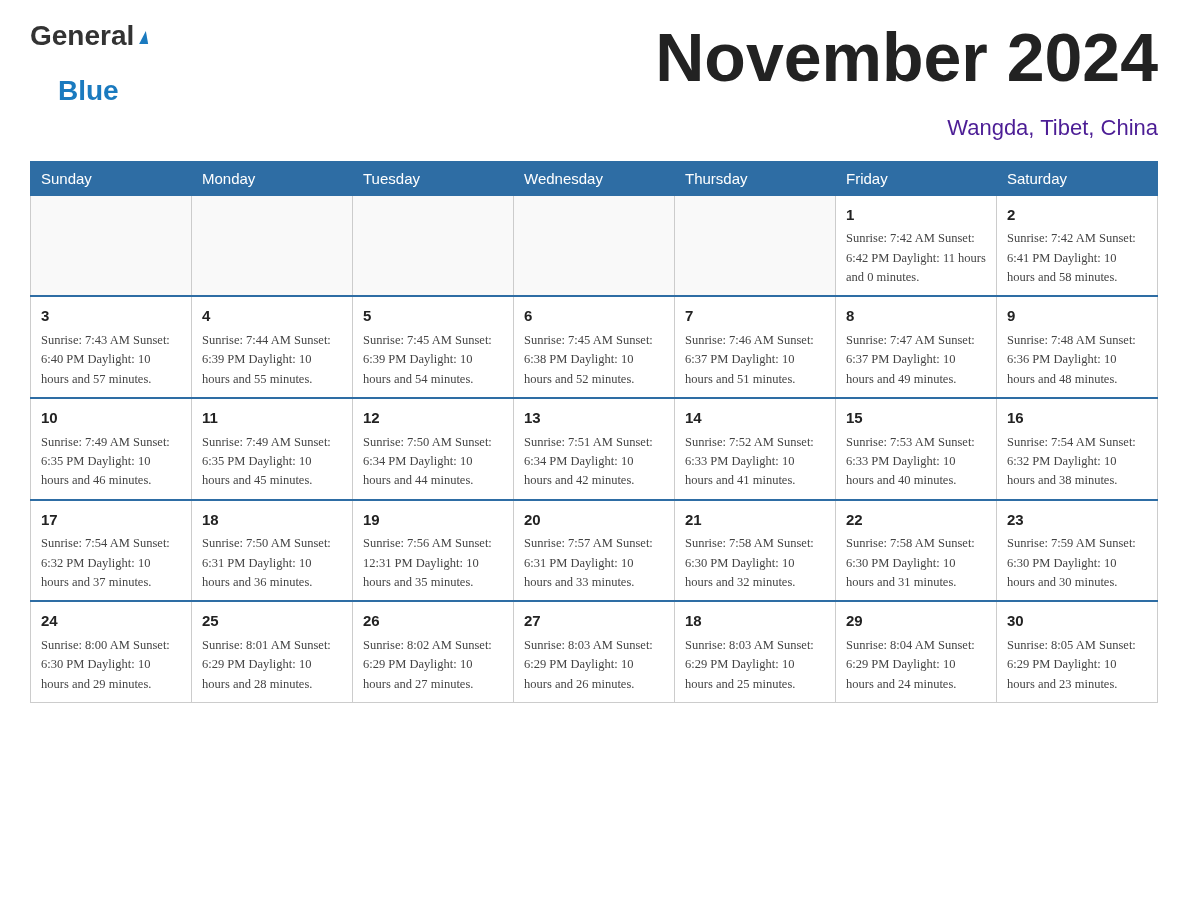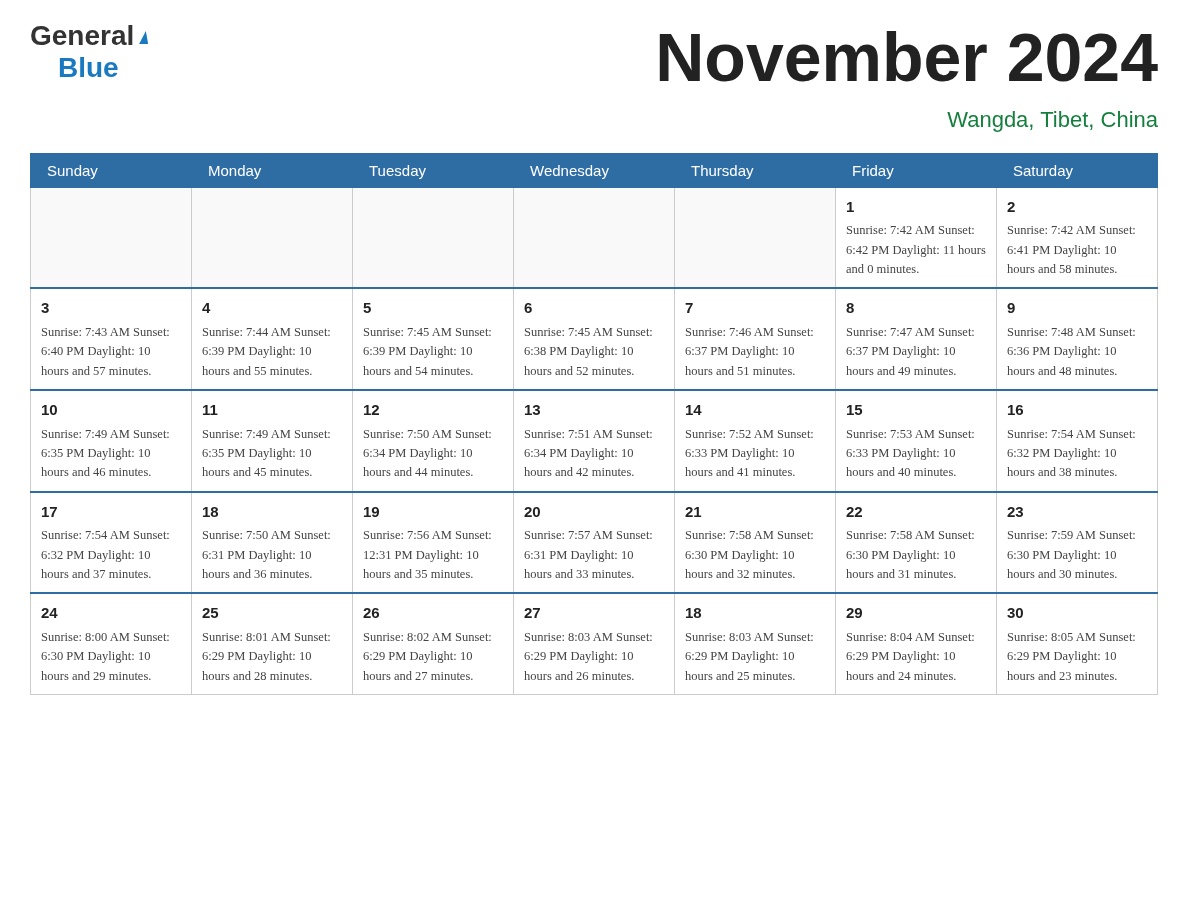--- a/index.html
+++ b/index.html
@@ -13,50 +13,51 @@
     .header {
       display: flex;
       justify-content: space-between;
       align-items: flex-start;
       margin-bottom: 20px;
     }
     .logo {
       display: flex;
       flex-direction: column;
       align-items: flex-start;
+      gap: 23px;
     }
     .logo-top-line {
       display: flex;
       align-items: center;
     }
     .title-block {
       text-align: right;
     }
     .calendar-title {
       font-size: 68px;
       font-weight: bold;
       color: #222;
       line-height: 1.1;
     }
     .calendar-subtitle {
       font-size: 22px;
-      color: #15803d;
-      margin-top: 12px;
+      color: #4c1d95;
+      margin-top: 20px;
     }
     .calendar {
       width: 100%;
       border-collapse: collapse;
       border: 1px solid #888;
     }
     .calendar th {
       background-color: #2e6da4;
       color: #fff;
       font-size: 15px;
       font-weight: normal;
-      padding: 8px 16px;
+      padding: 8px 10px;
       text-align: left;
       border: 1px solid #2e6da4;
     }
     .calendar td {
       vertical-align: top;
       padding: 8px 10px;
       border: 1px solid #ccc;
       width: 14.28%;
       min-height: 110px;
       font-size: 13px;

